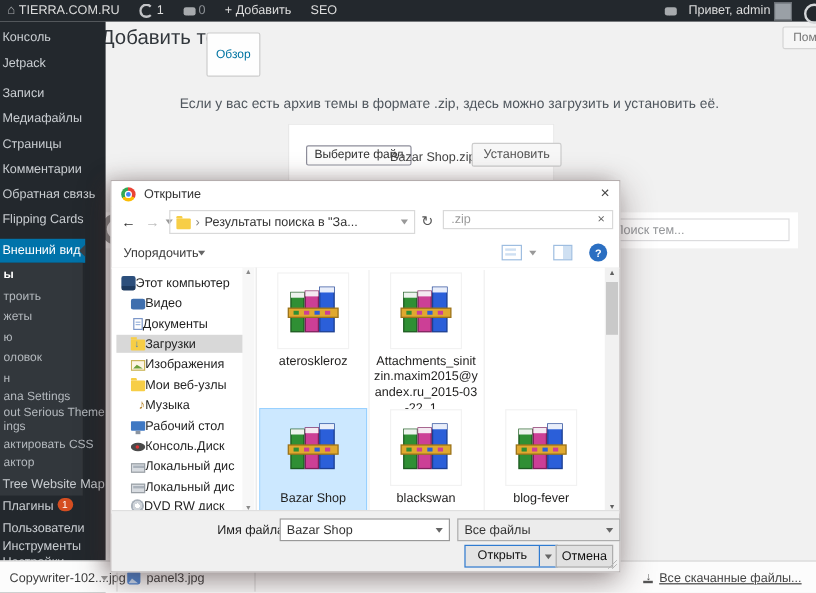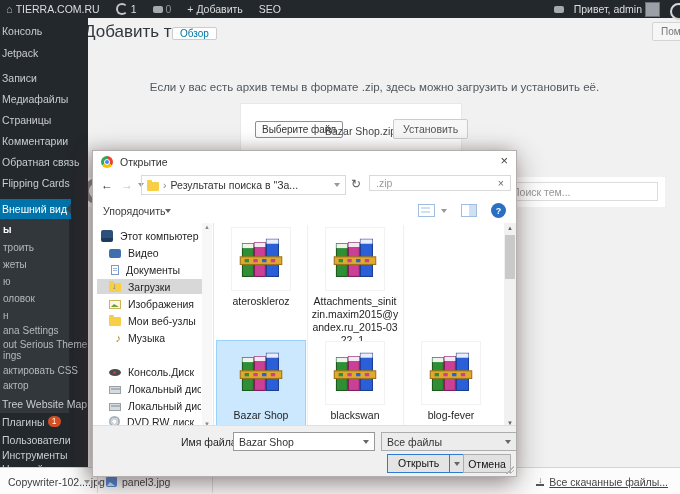--- a/index.html
+++ b/index.html
@@ -23,21 +23,21 @@
   .mi{position:absolute;left:2px;white-space:nowrap;line-height:14px;}
   .mi-blue{position:absolute;left:0;width:69px;background:#0073aa;color:#fff;line-height:20px;padding-left:2px;white-space:nowrap;}
   .notch{position:absolute;right:0;top:5px;width:0;height:0;border:5px solid transparent;border-right-color:#3a4046;}
   #submenu-bg{position:absolute;left:0;top:201px;width:69px;height:194px;background:#32373c;}
   .smi{position:absolute;left:3px;color:#b4b9be;font-size:10px;white-space:nowrap;}
   .smi.cur{color:#fff;font-weight:bold;}
   .badge{display:inline-block;min-width:9px;padding:1px 2px;margin-left:3px;background:#d54e21;color:#fff;border-radius:8px;font-size:8.5px;text-align:center;line-height:9px;vertical-align:2px;}
 
   
   #pagetitle{position:absolute;left:84px;top:22px;font-size:17px;color:#32373c;font-weight:400;}
-  #browse-btn{position:absolute;left:172px;top:27px;font-size:10px;color:#0074a2;background:#fefefe;border:1px solid #ccc;border-radius:2px;padding:0 7px;}
+  #browse-btn{position:absolute;left:172px;top:27px;font-size:10px;color:#0074a2;background:#fefefe;border:1px solid #ccc;border-radius:2px;padding:12px 7px;}
   #help-tab{position:absolute;left:608px;top:22px;font-size:10px;color:#777;background:#f6f6f6;border:1px solid #d4d4d4;border-radius:2px;padding:3px 8px;display:flex;align-items:center;gap:4px;margin-left:44px;}
   #desc{position:absolute;left:69px;right:0;top:81px;text-align:center;font-size:11.5px;color:#50575e;}
   #uploadbox{position:absolute;left:240px;top:103px;width:220px;height:49px;background:#fff;border:1px solid #e8e8e8;}
   #choose-file{position:absolute;left:14px;top:17px;font-size:10px;color:#333;background:#fdfdfd;border:1px solid #8d8d9a;border-radius:2px;padding:2px 6px;}
   #chosen-file{position:absolute;left:84px;top:21px;font-size:10.5px;color:#444;white-space:nowrap;}
   #install-btn{position:absolute;left:152px;top:15px;font-size:10.5px;color:#555;background:#f7f7f7;border:1px solid #ccc;border-radius:2px;padding:3px 9px;}
   #filterbar{position:absolute;left:69px;top:177px;width:596px;height:30px;background:#fff;}
   #mystery-circle{position:absolute;left:84px;top:178px;width:26px;height:26px;border:5px solid #8f8f8f;border-radius:50%;box-sizing:border-box;}
   #theme-search{position:absolute;left:505px;top:182px;width:153px;height:19px;border:1px solid #dcdcde;background:#fff;font-size:10.5px;color:#444;padding:0 6px;box-sizing:border-box;font-family:"Liberation Sans",sans-serif;}
   #theme-search::placeholder{color:#949699;opacity:1;}
@@ -73,21 +73,21 @@
   #dlg-search .x{margin-left:auto;color:#666;}
   #dlg-toolbar{position:absolute;left:0;top:47px;right:0;height:25px;background:#fff;border-bottom:1px solid #e3e3e3;display:flex;align-items:center;}
   #organize{margin-left:10px;display:flex;align-items:center;gap:0;color:#3b3b3b;}
   .view-icon{width:15px;height:11px;border:1px solid #9ebde0;background:linear-gradient(#cfe0f2 0 0) 2px 2px/9px 2px no-repeat, linear-gradient(#cfe0f2 0 0) 2px 6px/9px 2px no-repeat,#fff;}
   .pane-icon{width:14px;height:11px;border:1px solid #9ebde0;background:linear-gradient(90deg,#fff 50%,#cfe0f2 50%);}
   .help-circle{width:15px;height:15px;border-radius:50%;background:#2b6fc2;color:#fff;font-size:9px;font-weight:bold;display:flex;align-items:center;justify-content:center;}
 
   #dlg-body{position:absolute;left:0;top:72px;right:0;height:205px;background:#fff;}
   
   #tree{position:absolute;left:0;top:0;width:120px;height:205px;border-right:1px solid #e6e6e6;overflow:hidden;}
-  .trow{position:absolute;left:4px;width:100px;height:15px;display:flex;align-items:center;gap:7px;white-space:nowrap;overflow:hidden;font-size:10.5px;color:#1f1f1f;text-align:right;}
+  .trow{position:absolute;left:4px;width:100px;height:15px;display:flex;align-items:center;gap:0;white-space:nowrap;overflow:hidden;font-size:10.5px;color:#1f1f1f;text-align:right;}
   .trow.root{left:8px;}
   .trow.child{left:16px;width:92px;}
   .trow.sel{background:#d8d8d8;left:4px;padding-left:12px;width:100px;}
   #tree-sb{position:absolute;right:1px;top:0;width:10px;height:205px;background:#f7f7f7;}
   #tree-sb .up{position:absolute;top:1px;left:2px;font-size:6px;color:#8a8a8a;}
   #tree-sb .dn{position:absolute;bottom:1px;left:2px;font-size:6px;color:#8a8a8a;}
   
   .ti{width:12px;height:12px;flex:none;position:relative;display:inline-block;}
   .ti-pc{background:linear-gradient(#2c4f7c 0 8px,#1d3a5f 8px 12px);border-radius:2px;}
   .ti-video{background:#3f6fae;border-radius:2px;height:9px;margin-top:2px;}
@@ -301,20 +301,24 @@
             <span>Изображения</span>
           </div>
         <div class="trow child" style="top:90px;">
             <span class="ti ti-folder"></span>
             <span>Мои веб-узлы</span>
           </div>
         <div class="trow child" style="top:107px;">
             <span class="ti ti-music">♪</span>
             <span>Музыка</span>
           </div>
+        <div class="trow child" style="top:124px;">
+            <span class="ti ti-desktop"></span>
+            <span>Рабочий стол</span>
+          </div>
         <div class="trow child" style="top:141px;">
             <span class="ti ti-yadisk"></span>
             <span>Консоль.Диск</span>
           </div>
         <div class="trow child" style="top:158px;">
             <span class="ti ti-disk"></span>
             <span>Локальный дис</span>
           </div>
         <div class="trow child" style="top:175px;">
             <span class="ti ti-disk"></span>

